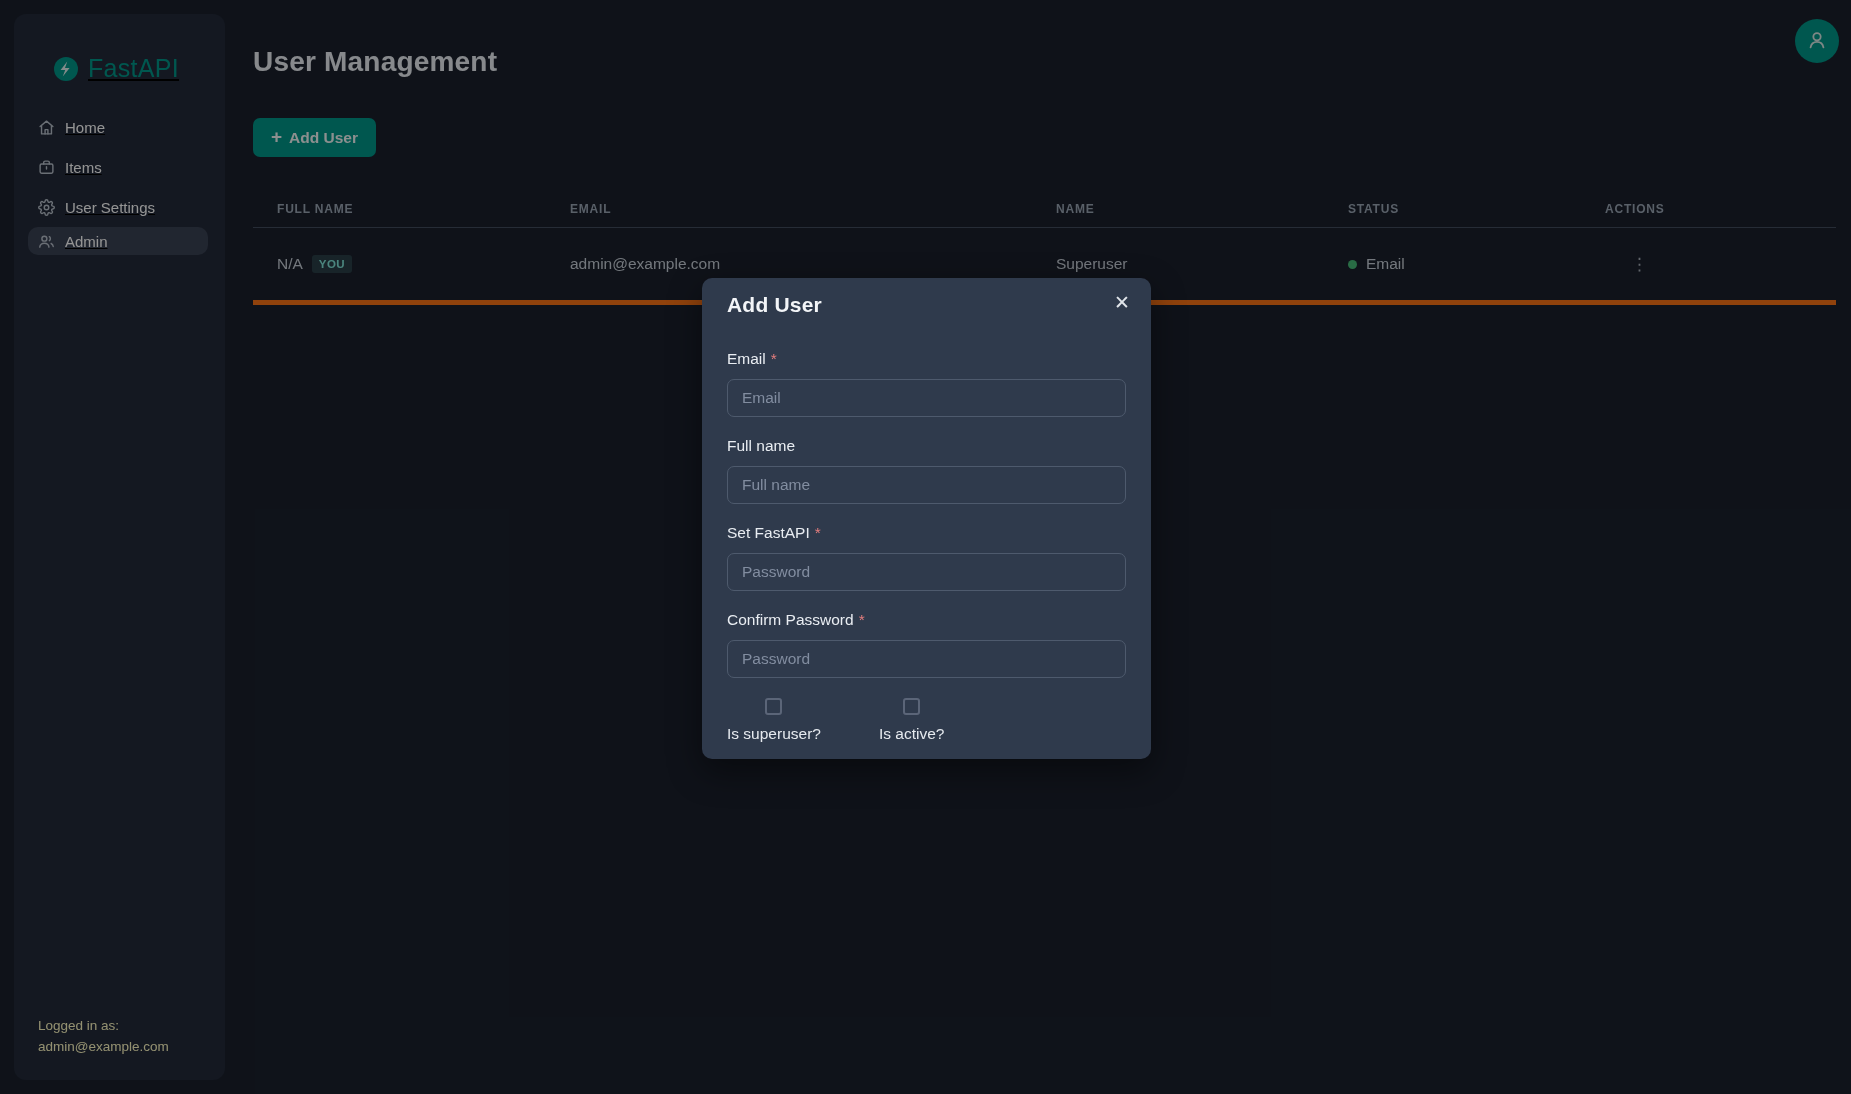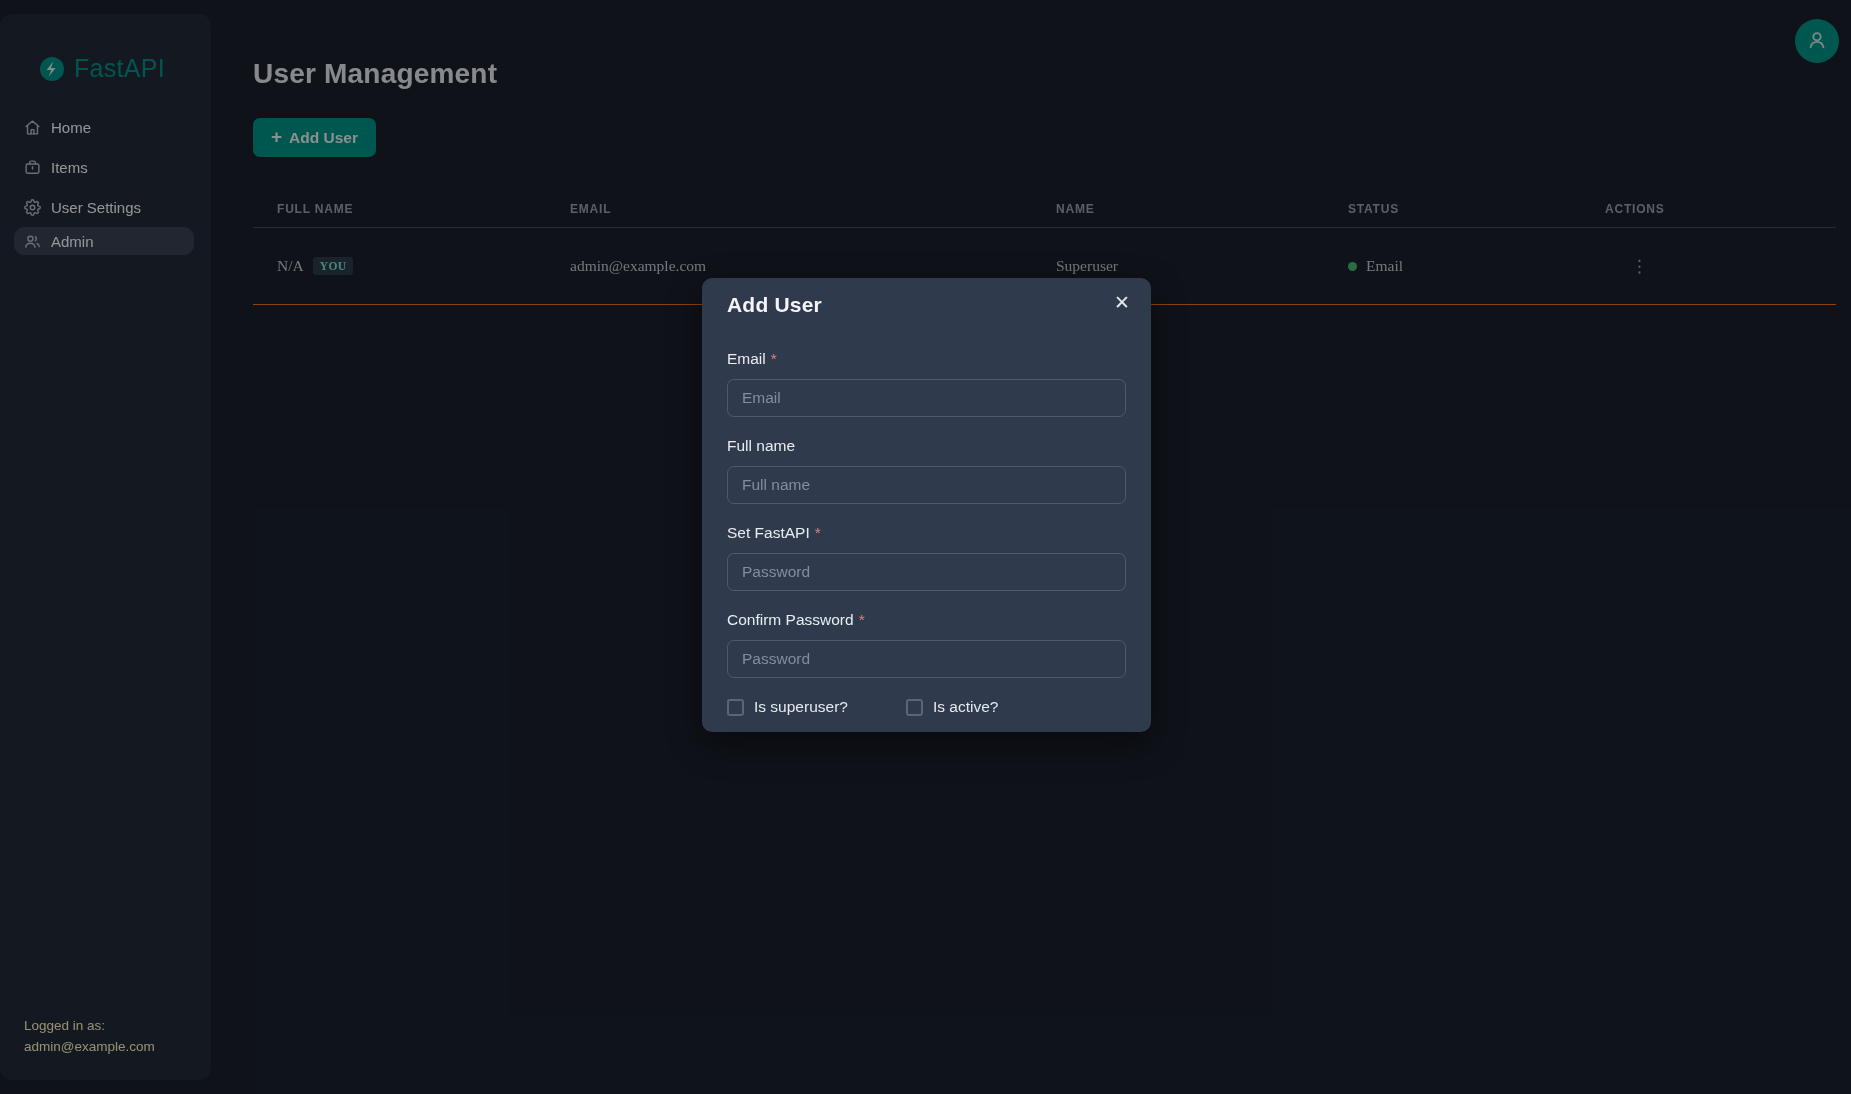--- a/index.html
+++ b/index.html
@@ -6,57 +6,57 @@
   html,body { background:#000; }
   .canvas {
     position:relative; width:1851px; height:1094px; overflow:hidden;
     background:#1a202c;
     font-family:"Liberation Sans", sans-serif;
     -webkit-font-smoothing:antialiased;
   }
 
   
   .sidebar {
-    position:absolute; left:0; top:14px; width:211px; height:1066px;
-    background:#232a39; border-radius:12px; z-index:1;
+    position:absolute; left:14px; top:14px; width:211px; height:1066px;
+    background:#232a39; border-radius:12px; z-index:1;text-decoration:underline;
   }
   .logo { display:flex; align-items:center; gap:10px; margin:40px 0 0 40px; }
   .logo svg { display:block; }
   .brand-name { color:#009688; font-size:25px; font-weight:500; letter-spacing:.3px; }
   .nav { margin-top:24px; }
   .nav-item {
     display:flex; align-items:center; height:40px; margin:0 17px 0 14px;
     padding-left:10px; border-radius:10px; color:#ffffff; font-size:15px; cursor:pointer;
   }
   .nav-item .nav-ico { width:17px; height:17px; margin-right:10px; color:#b7bfca; display:flex; align-items:center; }
   .nav-item.active { background:#3a4254; height:28px; }
   .sidebar-footer {
     position:absolute; left:24px; bottom:22px; color:#fef9c3; font-size:13.5px; line-height:1.6;
   }
 
   
   .page-title {
-    position:absolute; left:253px; top:58px; color:#e9edf2;
+    position:absolute; left:253px; top:46px; color:#e9edf2;
     font-size:28px; font-weight:bold; letter-spacing:.2px;
   }
   .add-user-btn {
     position:absolute; left:253px; top:118px; width:123px; height:39px;
     background:#009688; border:none; border-radius:7px; color:#f2f7f6;
     font-size:15.5px; font-weight:bold; display:flex; align-items:center; justify-content:center;
     gap:7px; cursor:pointer; font-family:inherit;
   }
   .add-user-btn .plus { font-size:19px; font-weight:bold; margin-top:-2px; }
 
   .users-table { position:absolute; left:253px; top:190px; width:1583px; }
   .t-row { display:flex; align-items:center; }
   .t-head { height:38px; border-bottom:1px solid #424c5e; }
   .t-head .cell {
     color:#9aa5b4; font-size:12px; font-weight:bold; letter-spacing:.8px;
   }
-  .t-body-row { height:77px; border-bottom:1px solid #f97316;font-family:Liberation Serif, serif; }
+  .t-body-row { height:77px; border-bottom:5px solid #f97316; }
   .cell { padding-left:24px; }
   .c1{width:293px;} .c2{width:486px;} .c3{width:292px;} .c4{width:257px;} .c5{width:255px;}
   .t-body-row .cell { color:#c7ced7; font-size:15.5px; }
   .fullname-wrap { display:flex; align-items:center; gap:9px; }
   .you-badge {
     background:rgba(129,230,217,0.16); color:#81E6D9; font-size:11.5px; font-weight:bold;
     letter-spacing:.4px; padding:3px 7px; border-radius:3px;
   }
   .status-wrap { display:flex; align-items:center; gap:9px; }
   .status-dot { width:9px; height:9px; border-radius:50%; background:#48BB78; }
@@ -86,21 +86,21 @@
   .modal-body { padding:33px 25px 0 25px; }
   .field { margin-bottom:20px; }
   .field-label { color:#e9edf2; font-size:15.5px; margin-bottom:11px; display:flex; gap:5px; }
   .req { color:#E57E7E; }
   .field input[type=text], .field input[type=password], .field input[type=email] {
     width:100%; height:38px; background:transparent; border:1px solid #4e5a6d; border-radius:7px;
     padding:0 14px; color:#e6eaf0; font-size:15.5px; font-family:inherit; outline:none;
   }
   .field input::placeholder { color:#828da0; opacity:1; }
   .checkbox-row { display:flex; gap:58px; margin-top:18px; }
-  .checkbox-item { display:flex; align-items:center; gap:10px; cursor:pointer; }
+  .checkbox-item { display:flex; align-items:center; gap:10px; cursor:pointer;flex-direction:column; }
   .checkbox-item input {
     appearance:none; -webkit-appearance:none; width:17px; height:17px; margin:0;
     border:2px solid #5b6578; border-radius:3px; background:transparent; cursor:pointer;
   }
   .checkbox-item .cb-label { color:#e6eaef; font-size:15.5px; }
   .modal-footer { display:flex; justify-content:flex-end; gap:13px; padding:42px 25px 6px 25px; }
   .btn { height:38px; border:none; border-radius:7px; font-size:16px; font-weight:bold;
          font-family:inherit; cursor:pointer; padding:0 16px; }
   .btn-save { background:#009688; color:#ffffff; width:70px; }
   .btn-cancel { background:#4A5568; color:#eef1f5; width:83px; }

